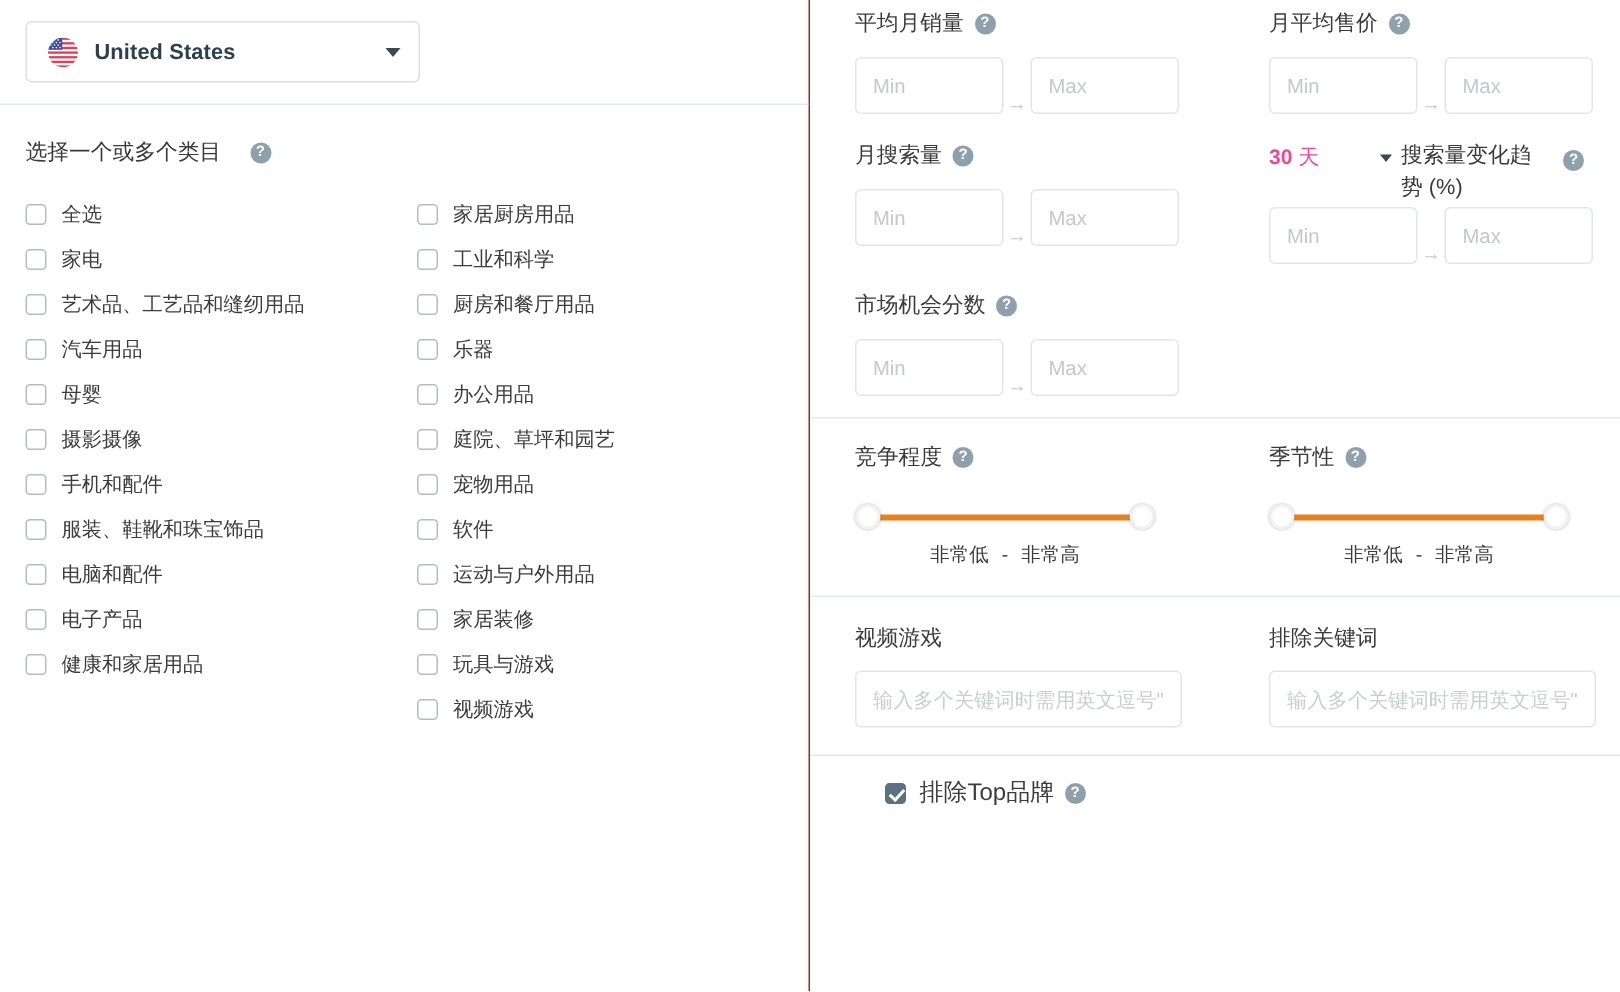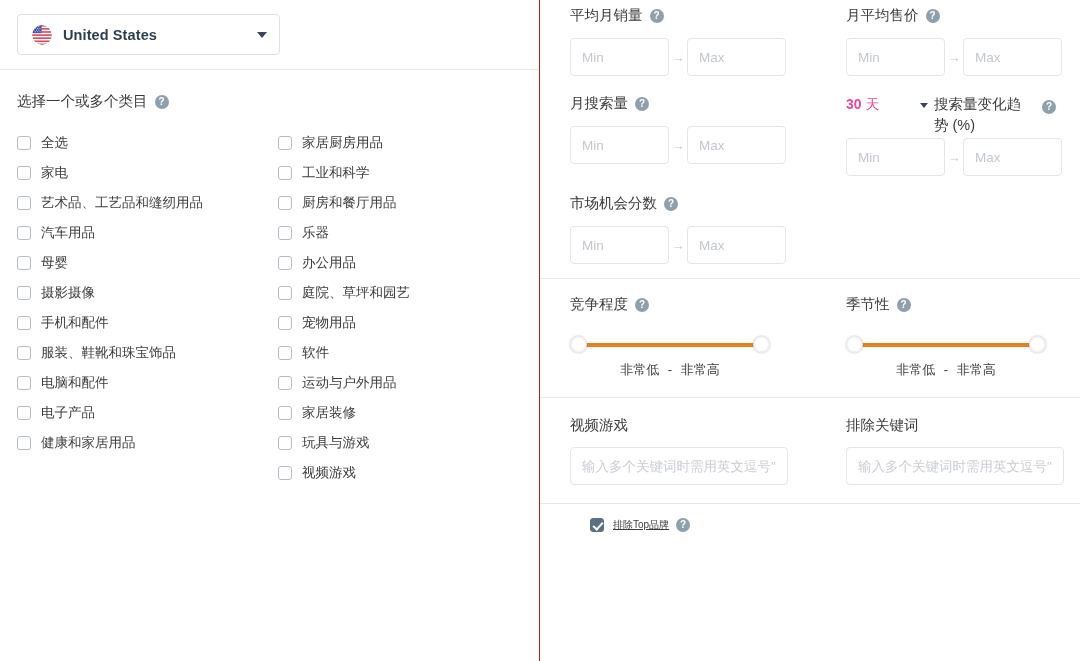--- a/index.html
+++ b/index.html
@@ -63,20 +63,21 @@
     border-left: 5px solid transparent;
     border-right: 5px solid transparent;
     border-top: 6px solid #3b4754;
   }
 
   .cat-section { padding: 22px 0 0 17px; }
   .cat-title-row {
     display: flex;
     align-items: center;
     margin-bottom: 17px;
+    gap: 12px;
   }
   .cat-title {
     font-size: 14.5px;
     color: #3a3a3a;
   }
   .help {
     display: inline-block;
     width: 14px; height: 14px;
     border-radius: 50%;
     background: #8fa0ad;
@@ -152,21 +153,21 @@
     align-items: flex-start;
     font-size: 14.5px;
     color: #3a3a3a;
     margin-bottom: 11px;
     height: 21px;
   }
   .flabel .help { margin-top: 3px; }
 
   .minmax {
     display: flex;
-    align-items: center;
+    align-items: flex-end;
   }
   .inp {
     width: 99px;
     height: 38px;
     border: 1px solid #e2e6ea;
     border-radius: 4px;
     background: #fff;
     font-size: 13.5px;
     color: #3c3c3c;
     padding: 0 11px;
@@ -268,23 +269,22 @@
   }
   .kwinput::placeholder { color: #c9ced4; }
 
   .topbrand {
     display: flex;
     align-items: center;
     padding-left: 20px;
   }
   .topbrand .cb { margin-right: 9px; }
   .topbrand .tb-label {
-    font-size: 10px;
+    font-size: 16px;
     color: #3c3c3c;
-    text-decoration: underline;
   }
 </style>
 </head>
 <body>
 
 <div class="page">
 
   <div class="left-panel">
 
     <div class="country-row">

